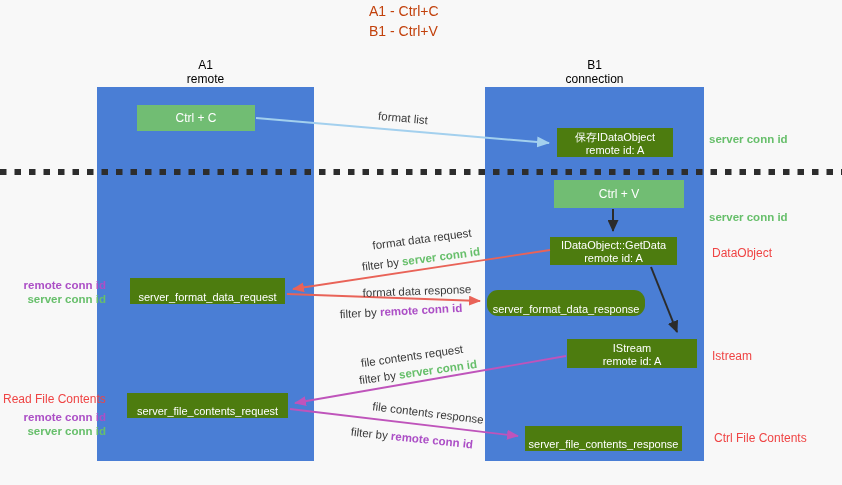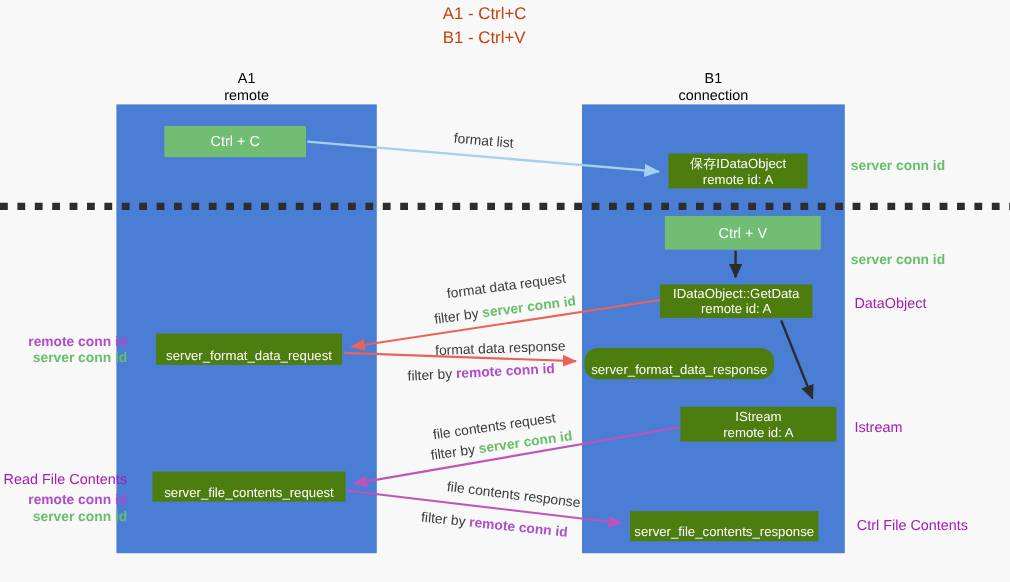--- a/index.html
+++ b/index.html
@@ -23,21 +23,21 @@
     font-size:11px;line-height:13px;white-space:nowrap;
   }
   .green{background:#71bd73;}
   .orange{background:#4d7c0f;justify-content:flex-end;}
   .keybox{font-size:12px;}
   svg.overlay{position:absolute;left:0;top:0;z-index:4;pointer-events:none;}
   .elabel{
     position:absolute;z-index:5;white-space:nowrap;font-size:11.5px;color:#3a3a3a;
     transform:translate(-50%,-50%) rotate(var(--rot,0deg));
   }
-  .side{position:absolute;z-index:5;white-space:nowrap;font-size:11.5px;color:#a21caf;}
+  .side{position:absolute;z-index:5;white-space:nowrap;font-size:11.5px;color:#ef4444;}
   .gt{color:#67bf6b;font-weight:bold;}
   .pt{color:#ac4fc6;font-weight:bold;}
   .ralign{text-align:right;}
 </style>
 </head>
 <body>
 
 <div class="abs title">
   <div>A1 - Ctrl+C</div>
   <div>B1 - Ctrl+V</div>

